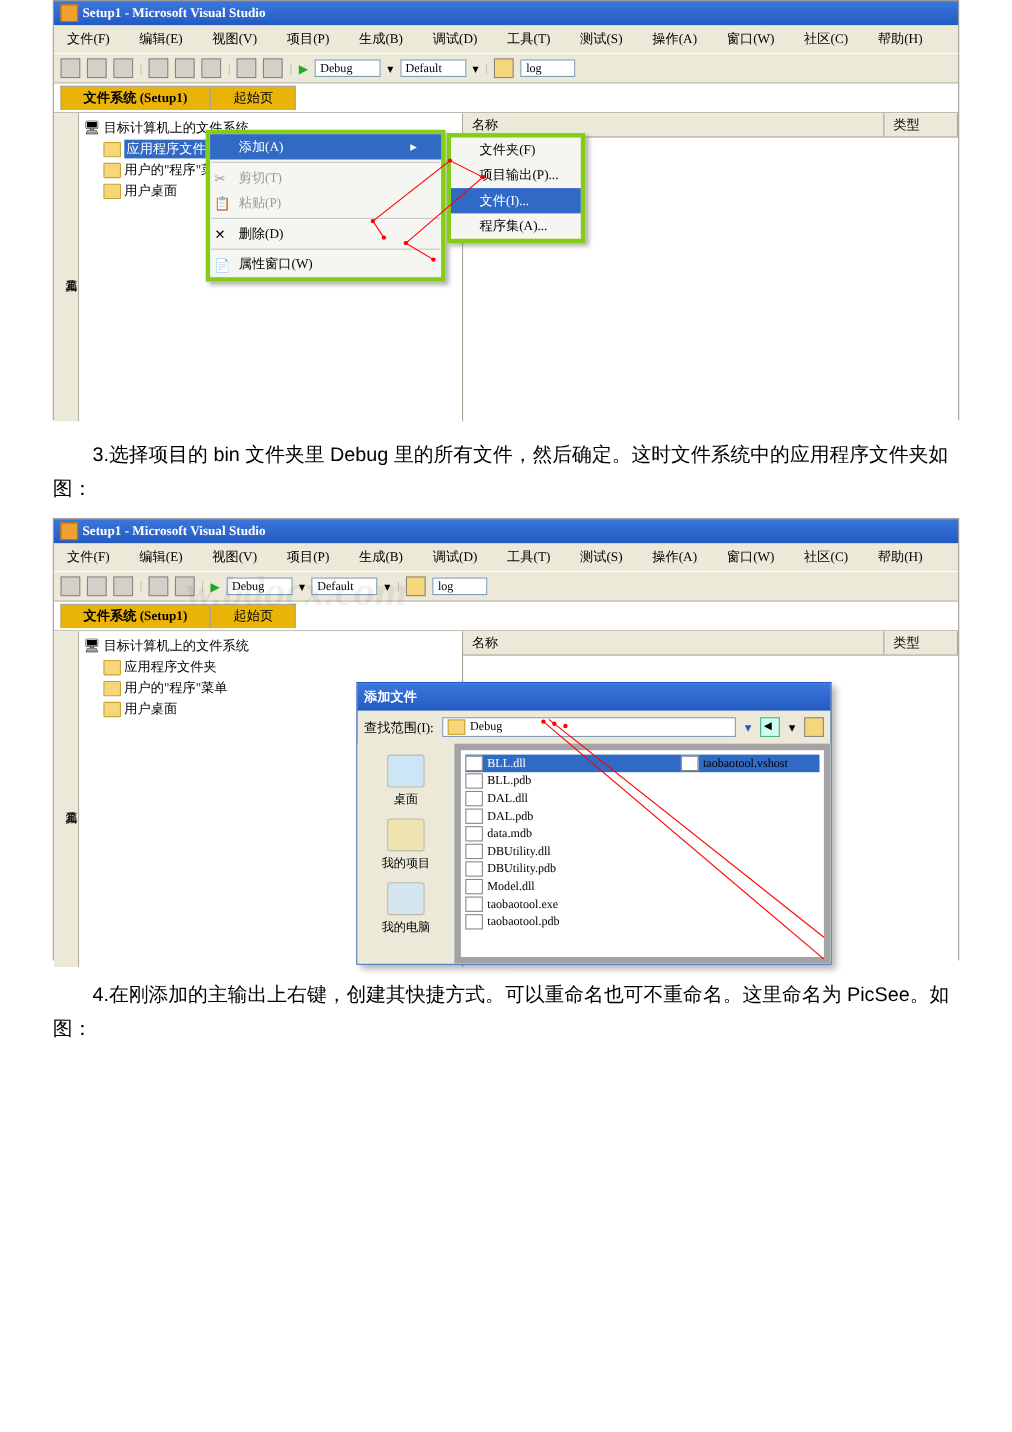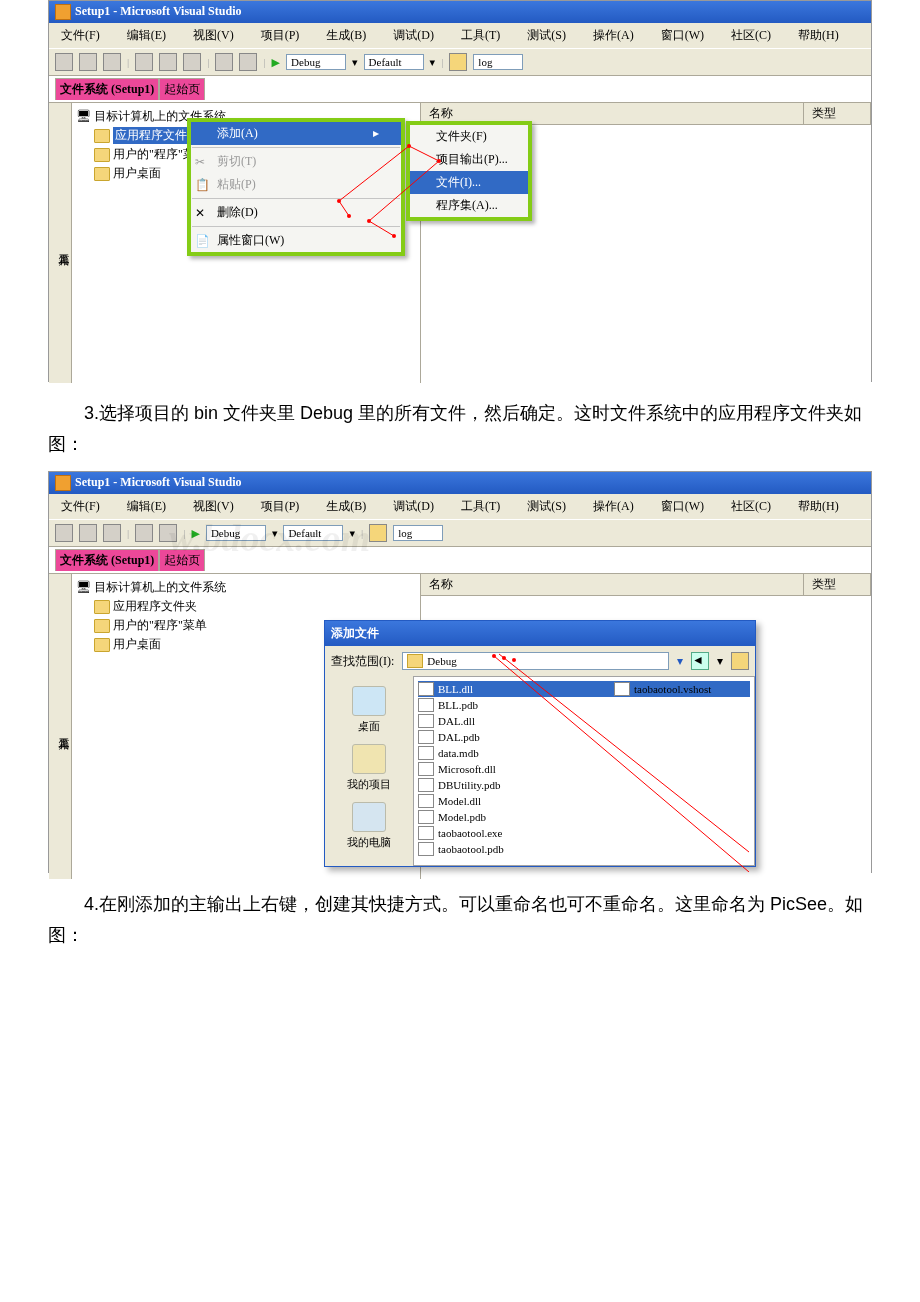--- a/index.html
+++ b/index.html
@@ -6,21 +6,21 @@
 .page{padding:0 48px 40px}
 .vs{background:#ece9d8;border:1px solid #999;margin:0 0 16px;position:relative}
 .tb{background:linear-gradient(#3b77dd,#235ac2);color:#fff;font:bold 12px Tahoma,SimSun;padding:3px 6px;display:flex;align-items:flex-start;gap:4px}
 .tb::before{content:"";width:14px;height:14px;background:#f0a030;border:1px solid #c07010;display:inline-block}
 .menubar{background:#ece9d8;font:12px SimSun;padding:2px 6px;display:flex;gap:15px}
 .menubar span{padding:2px 6px}
 .toolbar{background:#ece9d8;border-top:1px solid #fff;border-bottom:1px solid #aca899;padding:2px 6px;font:11px Tahoma;display:flex;align-items:center;gap:6px;height:22px}
 .ticon{width:16px;height:16px;background:#d4d0c8;border:1px solid #888;display:inline-block}
 .drop{background:#fff;border:1px solid #7f9db9;padding:1px 4px;font:11px Tahoma}
 .tabs{background:#fff;border-bottom:1px solid #aca899;font:12px SimSun;padding:2px 6px}
-.tab{border:1px solid #aca899;border-bottom:none;padding:2px 4px;background:#ec4899;display:inline-block}
+.tab{border:1px solid #aca899;border-bottom:none;padding:2px 20px;background:#eab308;display:inline-block}
 .tab.a{font-weight:bold}
 .body{display:flex;background:#fff;height:280px}
 .tool-s{width:22px;background:#ece9d8;border-right:1px solid #aca899;font:11px SimSun;writing-mode:vertical-rl;text-align:center;padding-top:6px}
 .tree{flex:0 0 340px;background:#fff;border-right:1px solid #aca899;font:12px SimSun;padding:4px;position:relative}
 .tn{padding:1px 0;display:flex;align-items:center;gap:3px}
 .tn .fi{width:14px;height:12px;background:#f5d67a;border:1px solid #c9a52e;border-radius:1px}
 .sel{background:#316ac5;color:#fff;padding:0 2px}
 .il{margin-left:18px}
 .right{flex:1;font:12px SimSun}
 .hd{background:#ece9d8;border-bottom:1px solid #aca899;display:flex}
@@ -32,21 +32,21 @@
 .cmenu .sep{border-top:1px solid #c5c5c5;margin:2px 1px}
 .cmenu .arrow{margin-left:auto}
 .cmenu .ico{width:14px;height:14px;display:inline-block;position:absolute;left:4px}
 .para{text-indent:2em;margin:12px 0;line-height:1.7}
 .dlg{position:absolute;border:1px solid #235ac2;background:#ece9d8;font:12px SimSun;box-shadow:4px 4px 6px rgba(0,0,0,.3)}
 .dlg .dtb{background:linear-gradient(#3b77dd,#235ac2);color:#fff;font:bold 12px SimSun;padding:4px 6px}
 .dlg .drow{display:flex;align-items:center;gap:8px;padding:6px}
 .sidebar{width:80px;background:#ece9d8;display:flex;flex-direction:column;align-items:center;gap:10px;padding:10px 4px}
 .sidebar .pl{display:flex;flex-direction:column;align-items:center;gap:3px;font:11px SimSun}
 .sidebar .pl .pico{width:32px;height:28px;background:#f0e4b0;border:1px solid #bba;border-radius:3px}
-.flist{flex:1;background:#fff;border:1px solid #a3a3a3;font:11px Tahoma,SimSun;padding:4px;height:180px;overflow:hidden;position:relative}
+.flist{flex:1;background:#fff;border:6px solid #a3a3a3;font:11px Tahoma,SimSun;padding:4px;height:180px;overflow:hidden;position:relative}
 .flist .fi-r{display:flex;align-items:center;gap:4px;padding:1px 0}
 .flist .fi-r.s{background:#316ac5;color:#fff}
 .flist .fic{width:14px;height:12px;border:1px solid #888;display:inline-block;background:#fff}
 .green{border-color:#5a8;background:#cfe}
 .wm{position:absolute;font:italic bold 38px Georgia;color:rgba(0,0,0,.06);pointer-events:none;white-space:nowrap}
 svg.anno{position:absolute;top:0;left:0;pointer-events:none}
 </style>
 </head>
 <body>
 
@@ -278,33 +278,29 @@
         <div class="fi-r">
               <span class="fic green"></span>
               <span>DAL.pdb</span>
             </div>
         <div class="fi-r">
               <span class="fic"></span>
               <span>data.mdb</span>
             </div>
         <div class="fi-r">
               <span class="fic green"></span>
-              <span>Microsoft.dll</span>
+              <span>DBUtility.dll</span>
             </div>
         <div class="fi-r">
               <span class="fic green"></span>
               <span>DBUtility.pdb</span>
             </div>
         <div class="fi-r">
               <span class="fic green"></span>
               <span>Model.dll</span>
-            </div>
-        <div class="fi-r">
-              <span class="fic green"></span>
-              <span>Model.pdb</span>
             </div>
         <div class="fi-r">
               <span class="fic"></span>
               <span>taobaotool.exe</span>
             </div>
         <div class="fi-r">
               <span class="fic green"></span>
               <span>taobaotool.pdb</span>
             </div>
 

